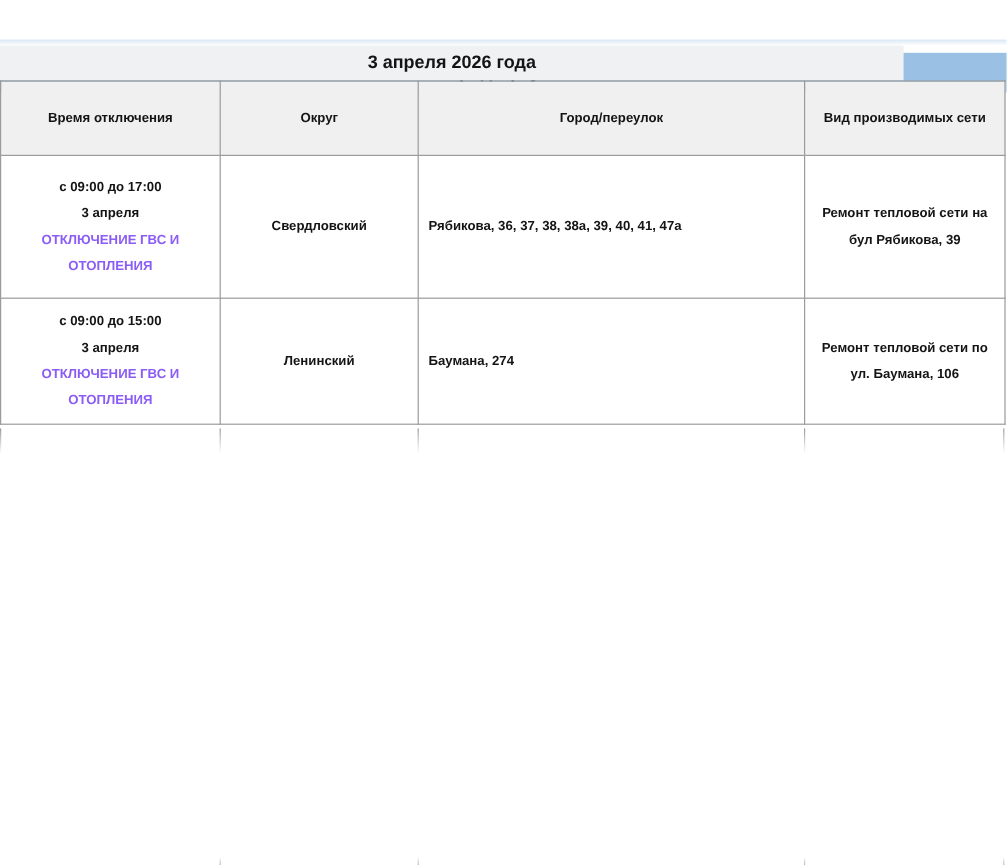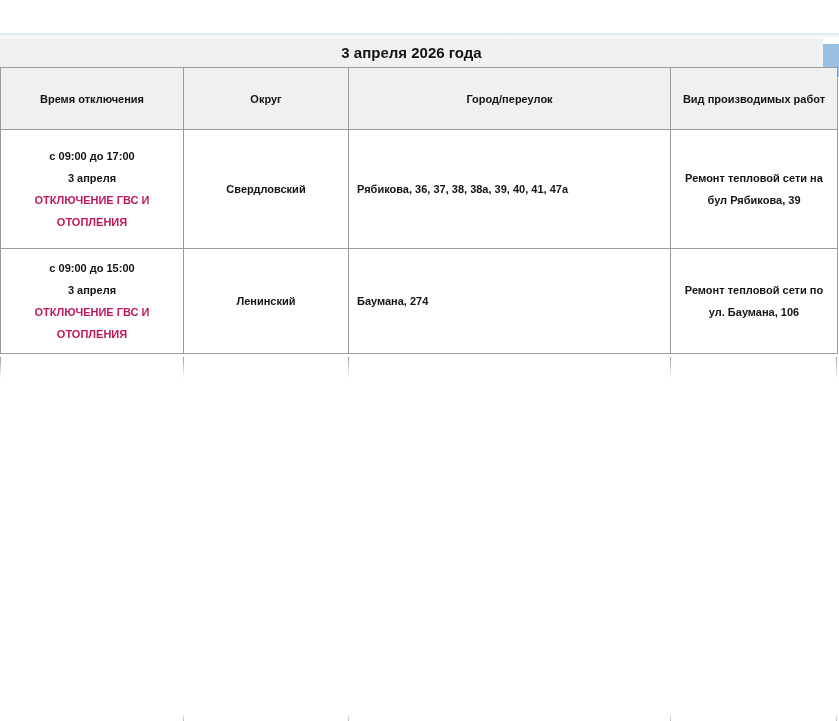--- a/index.html
+++ b/index.html
@@ -26,21 +26,21 @@
   }
   .title-gap {
     position: absolute;
     top: 33px; left: 0;
     width: 839px; height: 5px;
     background: linear-gradient(#d9e7f4, #ffffff);
   }
   .date-bar {
     position: absolute;
     top: 38px; left: 0;
-    width: 823px; height: 29px;
+    width: 753px; height: 29px;
     background: #f0f1f2;
     display: flex;
     align-items: center;
     justify-content: center;
     font-size: 15px;
   }
   table.outage {
     position: absolute;
     top: 67px; left: 0;
     width: 837px;
@@ -54,21 +54,21 @@
     vertical-align: middle;
     text-align: center;
     padding: 4px 8px;
     line-height: 22px;
     font-weight: 700;
   }
   table.outage tr.head-row { height: 62px; background: #f0f0f0; }
   table.outage tr.data-row-1 { height: 119px; background: #ffffff; padding-left: 40px; }
   table.outage tr.data-row-2 { height: 105px; background: #ffffff; padding-left: 11px; }
   td.street-cell { text-align: left !important; padding-left: 8px !important; }
-  .outage-red { color: #be185d; }
+  .outage-red { color: #8b5cf6; }
   .col-time   { width: 183px; }
   .col-okrug  { width: 165px; }
   .col-street { width: 322px; }
   .col-work   { width: 167px; }
   .v-stub {
     position: absolute;
     width: 1px;
     background: linear-gradient(#9b9b9b, rgba(155,155,155,0));
   }
   .v-stub.bottom {
@@ -91,21 +91,21 @@
       <col class="col-time">
       <col class="col-okrug">
       <col class="col-street">
       <col class="col-work">
     </colgroup>
     <tbody>
       <tr class="head-row">
         <td>Время отключения</td>
         <td>Округ</td>
         <td>Город/переулок</td>
-        <td>Вид производимых работ</td>
+        <td>Вид производимых сети</td>
       </tr>
 
       <tr class="data-row-1">
         <td>
           <div>с 09:00 до 17:00</div>
           <div>3 апреля</div>
           <div class="outage-red">ОТКЛЮЧЕНИЕ ГВС И ОТОПЛЕНИЯ</div>
         </td>
         <td>Свердловский</td>
         <td class="street-cell">Рябикова, 36, 37, 38, 38а, 39, 40, 41, 47а</td>

